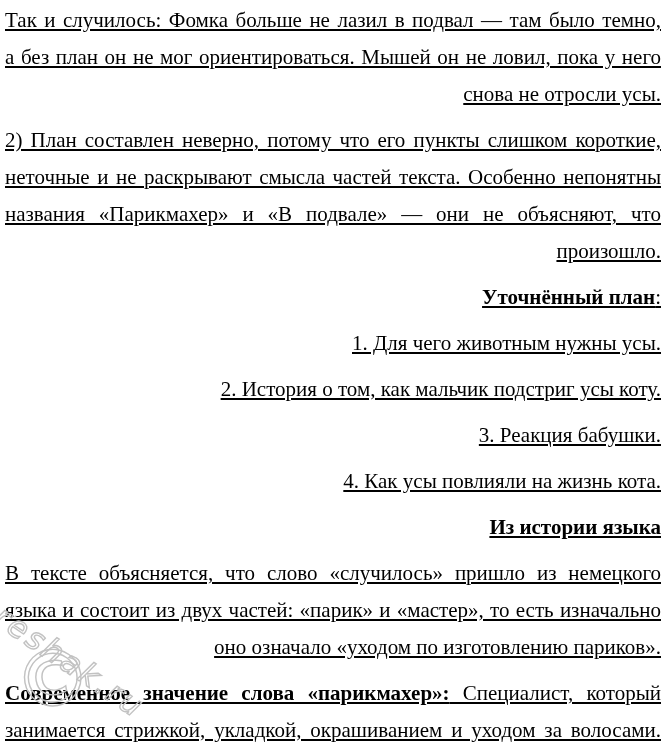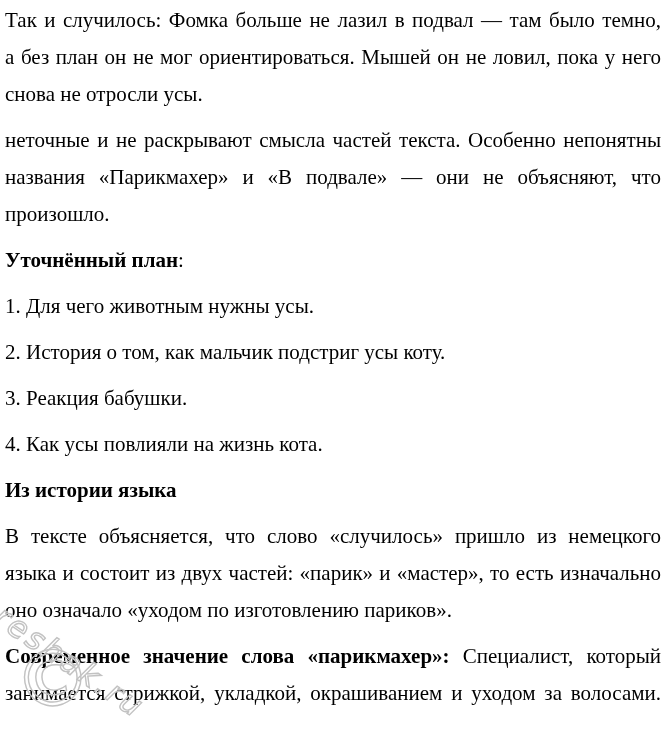--- a/index.html
+++ b/index.html
@@ -12,28 +12,29 @@
     background: #ffffff;
     position: relative;
     overflow: hidden;
     font-family: "Liberation Serif", "DejaVu Serif", serif;
     color: #000000;
   }
   .doc {
     position: relative;
     padding: 2px 5px 0 5px;
     z-index: 1;
+    text-decoration: underline;
   }
   .para {
     margin: 0 0 9px 0;
   }
   .ln {
     font-size: 21px;
     line-height: 37px;
-    text-align: left;
+    text-align: right;
     white-space: normal;
   }
   .just {
     text-align: justify;
     text-align-last: justify;
   }
   .bold, b {
     font-weight: bold;
   }
   
@@ -74,20 +75,21 @@
 
 <div class="doc">
 
   <p class="para">
     <span class="ln just" style="display:block">Так и случилось: Фомка больше не лазил в подвал — там было темно,</span>
     <span class="ln just" style="display:block">а без план он не мог ориентироваться. Мышей он не ловил, пока у него</span>
     <span class="ln" style="display:block">снова не отросли усы.</span>
   </p>
 
   <p class="para">
+    <span class="ln just" style="display:block">2) План составлен неверно, потому что его пункты слишком короткие,</span>
     <span class="ln just" style="display:block">неточные и не раскрывают смысла частей текста. Особенно непонятны</span>
     <span class="ln just" style="display:block">названия «Парикмахер» и «В подвале» — они не объясняют, что</span>
     <span class="ln" style="display:block">произошло.</span>
   </p>
 
   <p class="para ln">
     <b>Уточнённый план</b><span>:</span>
   </p>
 
   <p class="para ln">1. Для чего животным нужны усы.</p>

